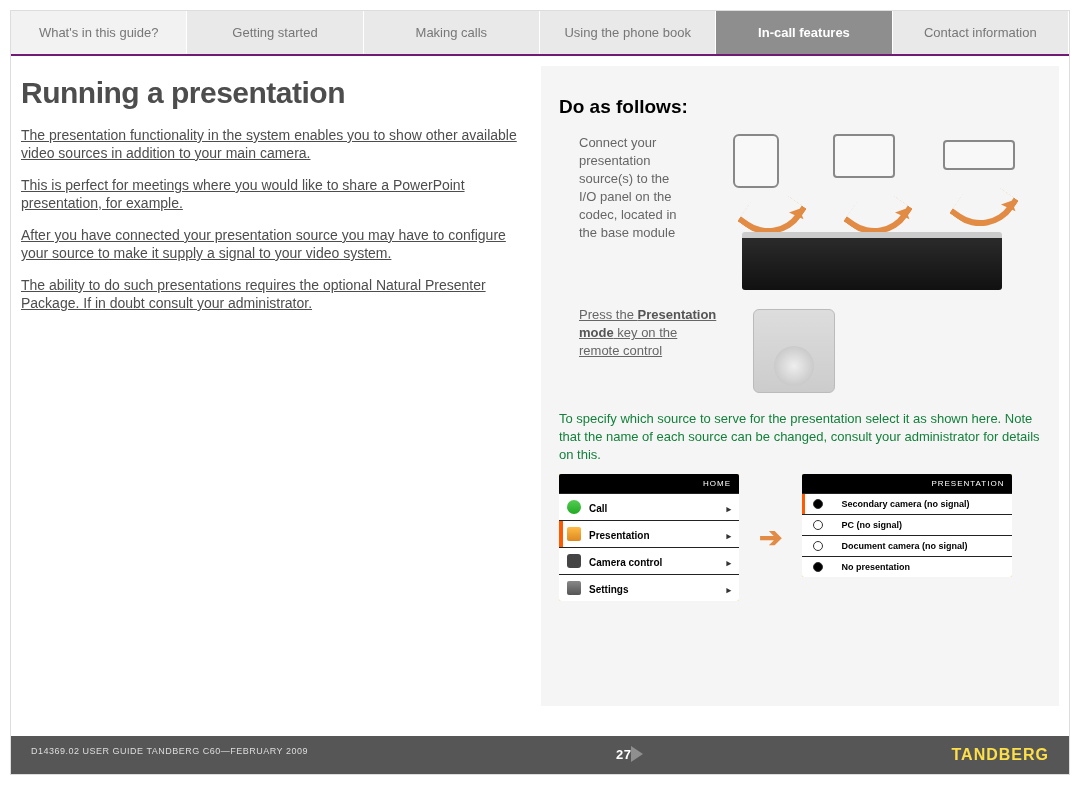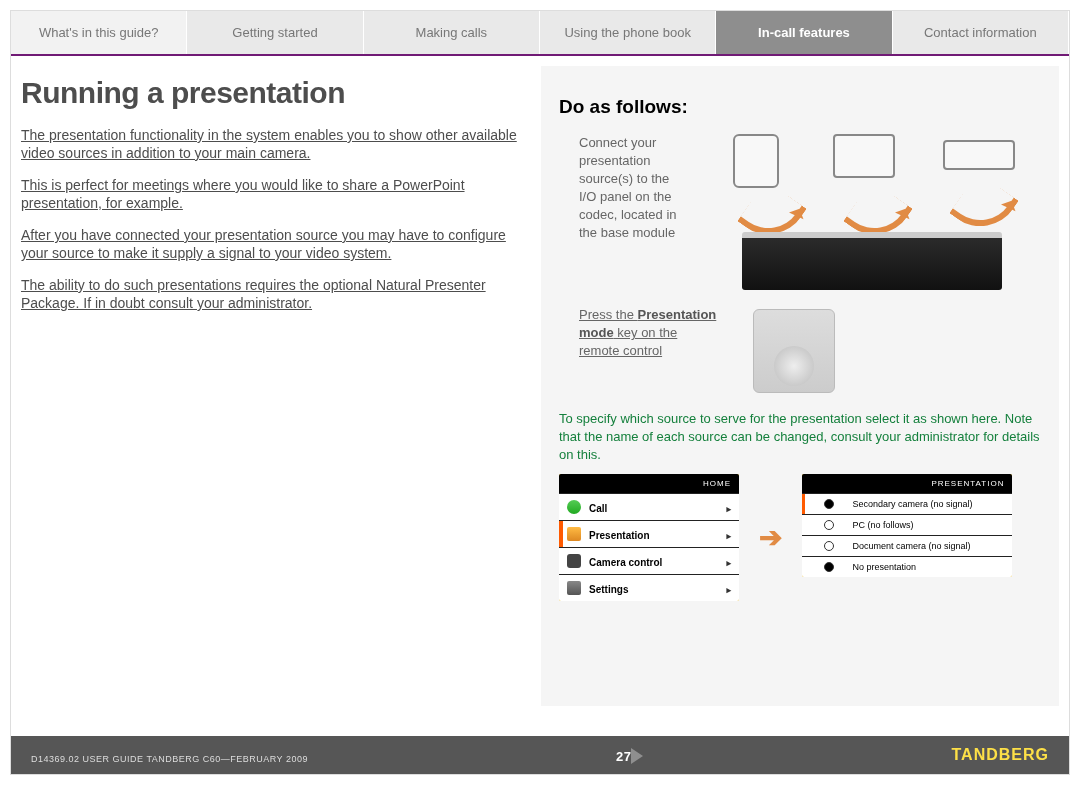--- a/index.html
+++ b/index.html
@@ -120,29 +120,29 @@
     background:#fff; color:#000; padding:6px 8px; border-top:1px solid #222;
     display:flex; align-items:flex-end; gap:8px; font-weight:bold; position:relative;
   }
   .menu-item .chev { margin-left:auto; color:#333; font-size:9px;}
   .menu-item.selected { box-shadow:inset 4px 0 0 #ff5a00; }
   .menu-icon { width:14px; height:14px; display:inline-block; border-radius:2px; }
   .ic-call{ background:linear-gradient(#5c5,#2a2); border-radius:50%;}
   .ic-pres{ background:linear-gradient(#fb4,#d82);}
   .ic-cam{ background:#444; border-radius:3px;}
   .ic-set{ background:linear-gradient(#888,#555);}
-  .sub-item { font-weight:normal; font-size:9px; padding:5px 22px;gap:12px; }
+  .sub-item { font-weight:bold; font-size:9px; padding:5px 11px;gap:12px; }
   .sub-item .radio{ width:8px;height:8px;border:1px solid #333;border-radius:50%;display:inline-block;margin-right:6px;}
   .sub-item.selected .radio{ background:#000;}
   .sub-item.selected{ box-shadow:inset 3px 0 0 #ff5a00;}
   .menu-arrow {
     align-self:center; color:#e18b44; font-size:28px; font-weight:bold;
   }
   .footer {
-    background:#565656; color:#ddd; display:flex; align-items:flex-end;
+    background:#565656; color:#ddd; display:flex; align-items:flex-start;
     padding:10px 20px; font-size:9px; letter-spacing:0.5px;
     justify-content:space-between;
   }
   .footer .pg { font-size:13px; font-weight:bold; color:#fff; display:flex; align-items:center; gap:0;}
   .footer .brand { font-size:16px; font-weight:900; letter-spacing:1px; color:#fde047;}
   .tri-r {
     width:0;height:0;border-top:8px solid transparent;border-bottom:8px solid transparent;
     border-left:12px solid #8f8f8f; display:inline-block;
   }
 </style>
@@ -224,21 +224,21 @@
         <div class="menu-arrow">➔</div>
 
         <div class="menu-panel" style="width:210px">
           <div class="menu-header">PRESENTATION</div>
           <div class="menu-item sub-item selected">
             <span class="radio"></span>
             <span>Secondary camera (no signal)</span>
           </div>
           <div class="menu-item sub-item">
             <span class="radio"></span>
-            <span>PC (no follows)</span>
+            <span>PC (no signal)</span>
           </div>
           <div class="menu-item sub-item">
             <span class="radio"></span>
             <span>Document camera (no signal)</span>
           </div>
           <div class="menu-item sub-item">
             <span class="radio" style="background:#000"></span>
             <span>No presentation</span>
           </div>
         </div>

